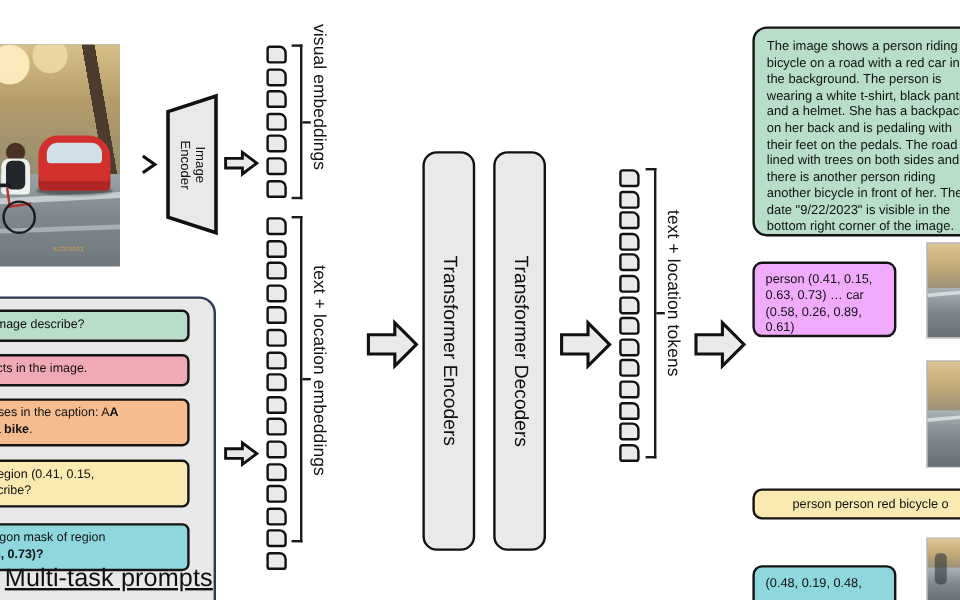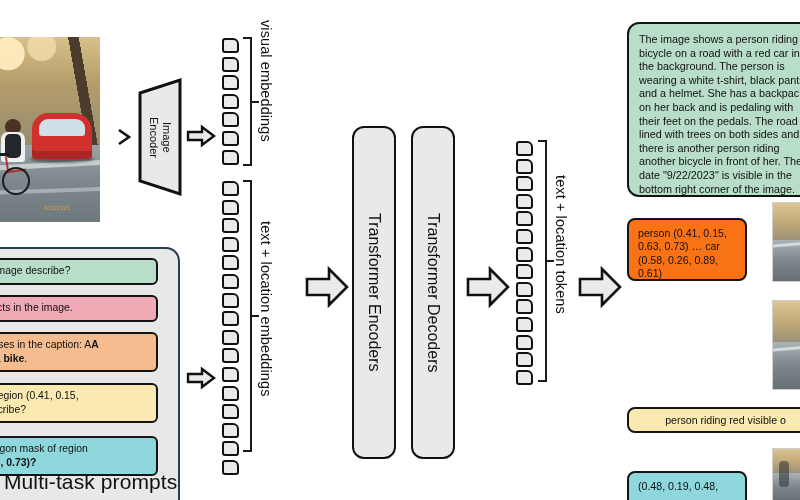--- a/index.html
+++ b/index.html
@@ -121,20 +121,21 @@
   }
   .prompt-box b { font-weight: bold; }
   #prompts-label {
     position: absolute;
     left: 4px;
     top: 470px;
     font-size: 21px;
     color: #111;
     letter-spacing: .1px;
     white-space: nowrap;
+    text-decoration: underline;
   }
 
   
   #encoder {
     position: absolute;
     left: 137px;
     top: 77px;
     width: 46px;
     height: 120px;
   }
@@ -370,27 +371,27 @@
   <div class="arrow" style="left:578px; top:265px;">
     <svg width="44" height="44" viewBox="0 0 44 44">
       <path d="M2 14 L24 14 L24 4 L42 22 L24 40 L24 30 L2 30 Z" fill="#eaeaea" stroke="#111" stroke-width="2.6" stroke-linejoin="miter"></path>
     </svg>
   </div>
 
   <div class="out-box caption-long" style="left:627px; top:22px; width:196px; height:175px; background:#b8ddc9;">
     <span>The image shows a person riding a bicycle on a road with a red car in the background. The person is wearing a white t-shirt, black pants, and a helmet. She has a backpack on her back and is pedaling with their feet on the pedals. The road is lined with trees on both sides and there is another person riding another bicycle in front of her. The date "9/22/2023" is visible in the bottom right corner of the image.</span>
   </div>
 
-  <div class="out-box" style="left:627px; top:218px; width:120px; height:63px; background:#f97316;">
+  <div class="out-box" style="left:627px; top:218px; width:120px; height:63px; background:#f0abfc;">
     <span>person (0.41, 0.15, 0.63, 0.73) … car (0.58, 0.26, 0.89, 0.61)</span>
   </div>
 
 
   <div class="out-box center" style="left:627px; top:407px; width:196px; height:26px; background:#fae9b0;">
-    <span>person riding red visible o</span>
+    <span>person person red bicycle o</span>
   </div>
 
   <div class="out-box" style="left:627px; top:471px; width:120px; height:44px; background:#8ed7dd;">
     <span>(0.48, 0.19, 0.48,</span>
   </div>
 
   <div class="thumb" style="left:772px; top:202px; height:78px;">
     <div class="t-top"></div>
     <div class="t-bot"></div>
     <div class="t-line" style="top:40px;"></div>

